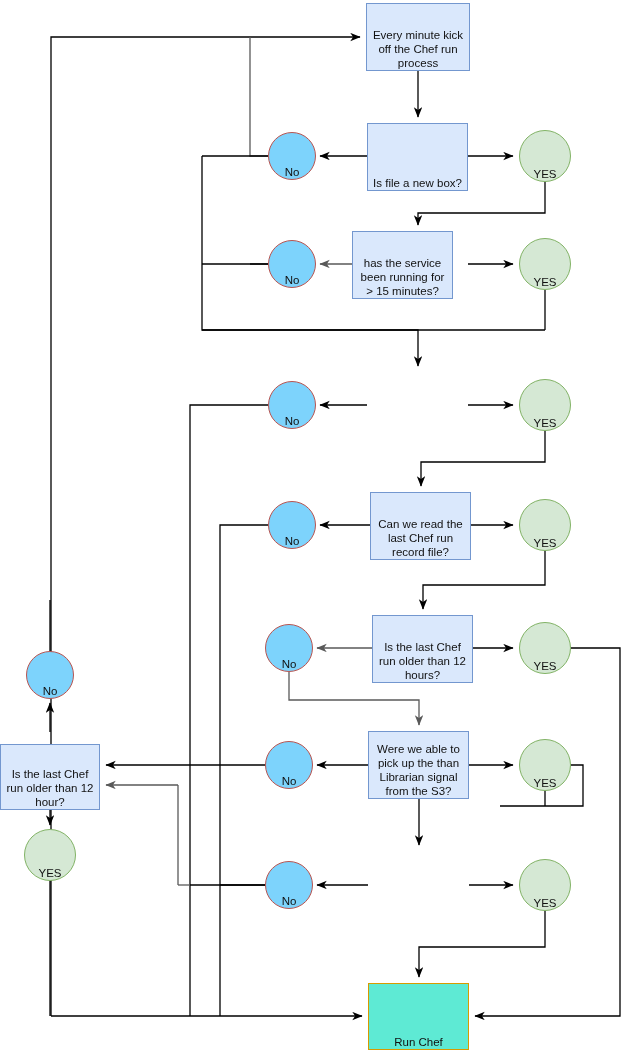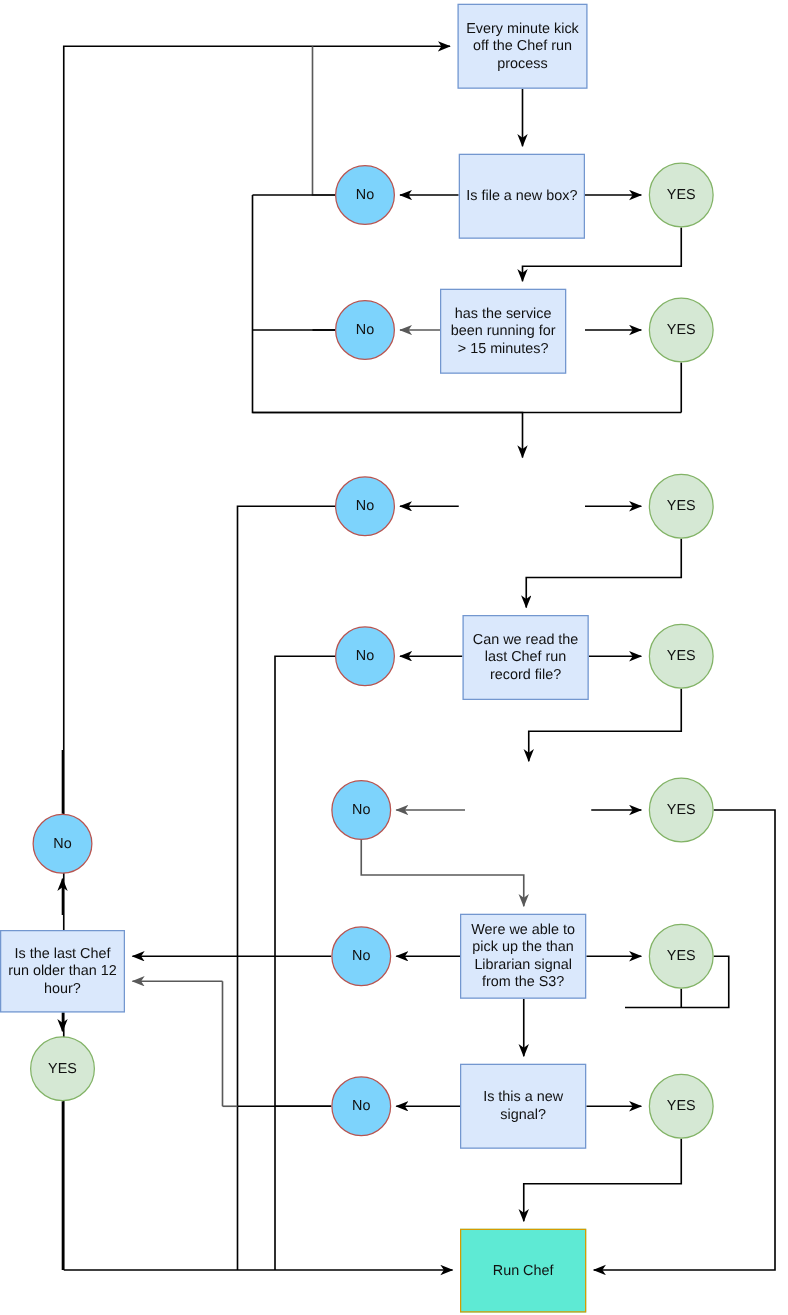--- a/index.html
+++ b/index.html
@@ -1,21 +1,21 @@
 <!DOCTYPE html>
 <html><head>
 <meta charset="utf-8">
 <style>
   html,body{margin:0;padding:0;background:#ffffff;}
   body{width:630px;height:1052px;position:relative;overflow:hidden;
        font-family:"Liberation Sans",sans-serif;color:#111111;}
   #canvas{position:absolute;left:0;top:0;width:630px;height:1052px;}
   #edges{position:absolute;left:0;top:0;width:630px;height:1052px;}
 
-  .node{position:absolute;box-sizing:border-box;display:flex;align-items:center;
+  .node{position:absolute;box-sizing:border-box;display:flex;align-items:flex-end;
         justify-content:center;text-align:center;font-size:11.5px;line-height:14px;}
   .rect{background:#dae8fc;border:1px solid #7397cf;}
   .rect.run{background:#5eead4;border:1px solid #d79b00;}
   .circ-no{background:#7dd3fc;border:1px solid #b85450;border-radius:50%;}
   .circ-yes{background:#d5e8d4;border:1px solid #82b366;border-radius:50%;}
   .node span{display:block;padding:0 3px;}
 </style>
 </head>
 <body>
 
@@ -137,40 +137,40 @@
   <div class="node rect" style="left:370px;top:492px;width:101px;height:68px">
       <span>Can we read the last Chef run record file?</span>
     </div>
   <div class="node circ-no" style="left:268px;top:501px;width:48px;height:48px">
       <span>No</span>
     </div>
   <div class="node circ-yes" style="left:519px;top:499px;width:52px;height:52px">
       <span>YES</span>
     </div>
 
+  <div class="node rect" style="left:372px;top:615px;width:101px;height:68px">
+      <span>Is the last Chef run older than 12 hours?</span>
+    </div>
   <div class="node circ-no" style="left:265px;top:624px;width:48px;height:48px">
       <span>No</span>
     </div>
   <div class="node circ-yes" style="left:519px;top:622px;width:52px;height:52px">
       <span>YES</span>
     </div>
 
   <div class="node rect" style="left:368px;top:731px;width:101px;height:68px">
       <span>Were we able to pick up the than Librarian signal from the S3?</span>
     </div>
   <div class="node circ-no" style="left:265px;top:741px;width:48px;height:48px">
       <span>No</span>
     </div>
   <div class="node circ-yes" style="left:519px;top:739px;width:52px;height:52px">
       <span>YES</span>
     </div>
 
-  <div class="node rect" style="left:368px;top:851px;width:101px;height:68px">
-      <span>Is this a new signal?</span>
-    </div>
   <div class="node circ-no" style="left:265px;top:861px;width:48px;height:48px">
       <span>No</span>
     </div>
   <div class="node circ-yes" style="left:519px;top:859px;width:52px;height:52px">
       <span>YES</span>
     </div>
 
   <div class="node rect" style="left:0px;top:744px;width:100px;height:66px">
       <span>Is the last Chef run older than 12 hour?</span>
     </div>

